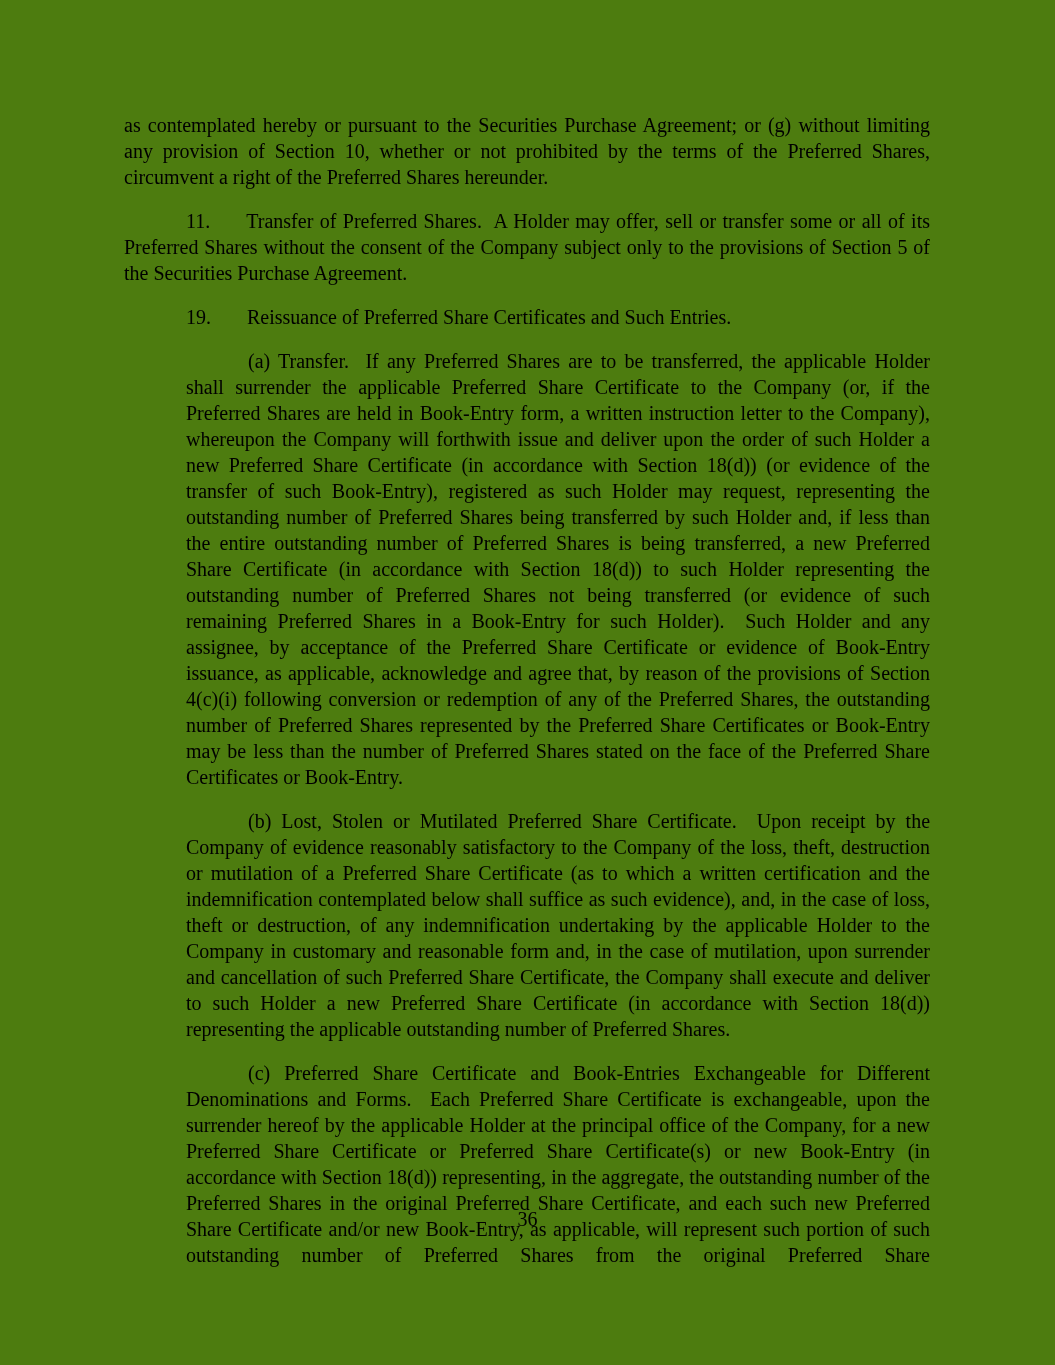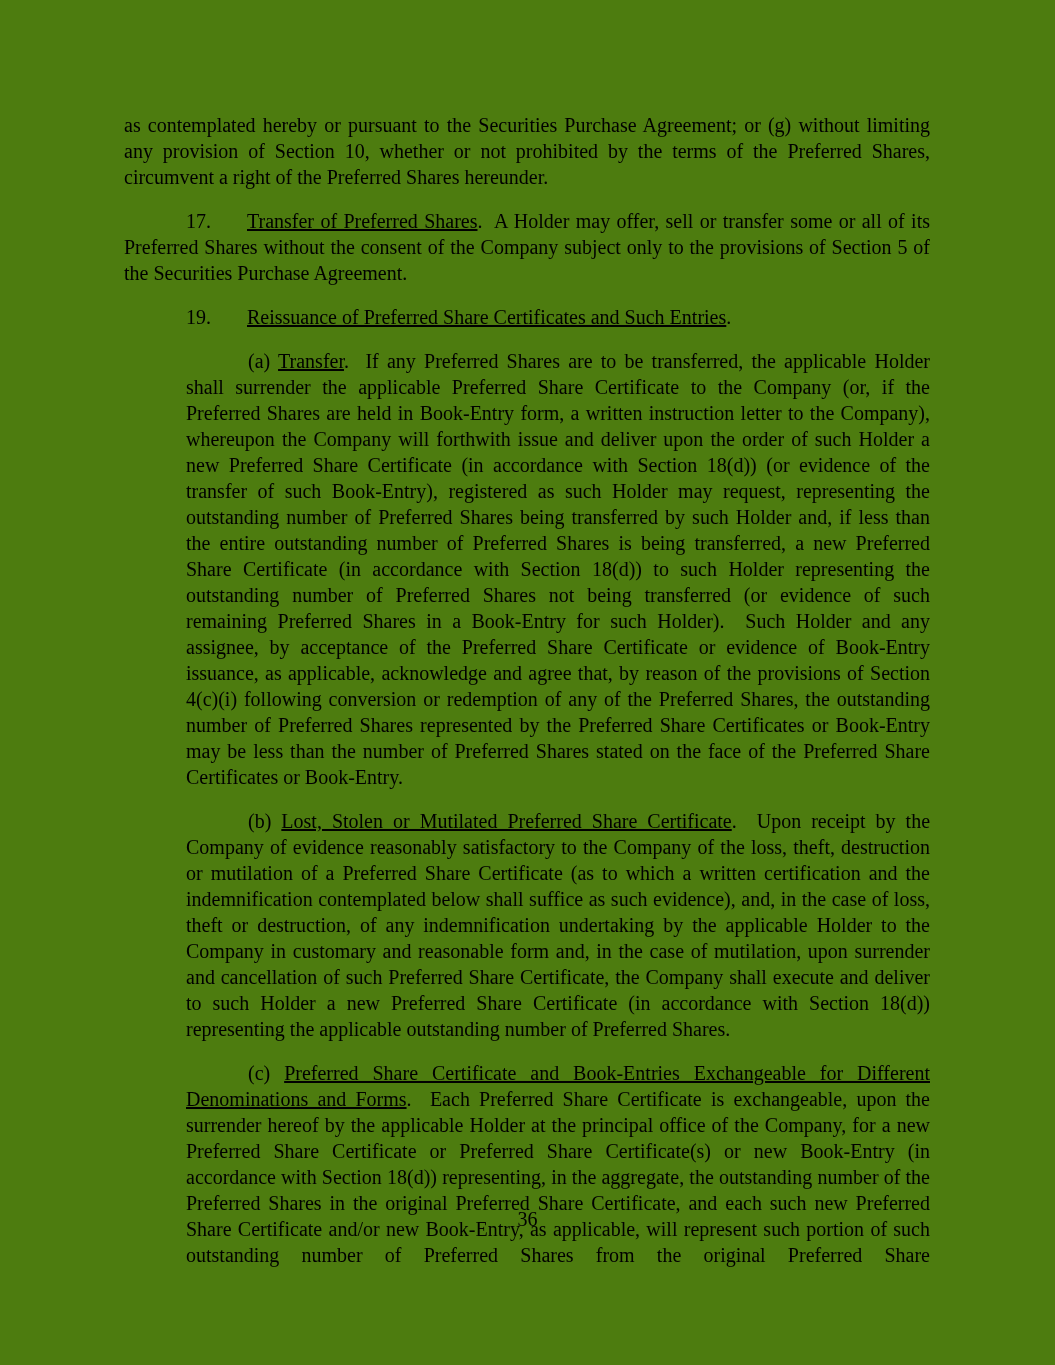--- a/index.html
+++ b/index.html
@@ -24,36 +24,36 @@
     margin: 18px 0 0 0;
     text-align: justify;
   }
   .para:first-child { margin-top: 0; }
   .indent { text-indent: 62px; }
   .sub {
     margin-left: 62px;
     text-indent: 62px;
   }
   .last-justify { text-align-last: justify; }
-  .u { text-decoration: underline; }
+  .u { }
   .tab { display: inline-block; width: 36px; }
   .page-number {
     position: absolute;
     top: 1206px;
     left: 0;
     width: 100%;
     text-align: center;
   }
 </style>
 </head>
 <body>
 
 <div class="page">
   <div class="content">
     <p class="para"><span>as contemplated hereby or pursuant to the Securities Purchase Agreement; or (g) without limiting any provision of Section 10, whether or not prohibited by the terms of the Preferred Shares, circumvent a right of the Preferred Shares hereunder.</span></p>
-    <p class="para indent"><span>17.</span><span class="tab"></span><span class="u">Transfer of Preferred Shares</span><span>.&nbsp; A Holder may offer, sell or transfer some or all of its Preferred Shares without the consent of the Company subject only to the provisions of Section 5 of the Securities Purchase Agreement.</span></p>
+    <p class="para indent"><span>11.</span><span class="tab"></span><span class="u">Transfer of Preferred Shares</span><span>.&nbsp; A Holder may offer, sell or transfer some or all of its Preferred Shares without the consent of the Company subject only to the provisions of Section 5 of the Securities Purchase Agreement.</span></p>
     <p class="para indent"><span>19.</span><span class="tab"></span><span class="u">Reissuance of Preferred Share Certificates and Such Entries</span><span>.</span></p>
     <p class="para sub"><span>(a) </span><span class="u">Transfer</span><span>.&nbsp; If any Preferred Shares are to be transferred, the applicable Holder shall surrender the applicable Preferred Share Certificate to the Company (or, if the Preferred Shares are held in Book-Entry form, a written instruction letter to the Company), whereupon the Company will forthwith issue and deliver upon the order of such Holder a new Preferred Share Certificate (in accordance with Section 18(d)) (or evidence of the transfer of such Book-Entry), registered as such Holder may request, representing the outstanding number of Preferred Shares being transferred by such Holder and, if less than the entire outstanding number of Preferred Shares is being transferred, a new Preferred Share Certificate (in accordance with Section 18(d)) to such Holder representing the outstanding number of Preferred Shares not being transferred (or evidence of such remaining Preferred Shares in a Book-Entry for such Holder).&nbsp; Such Holder and any assignee, by acceptance of the Preferred Share Certificate or evidence of Book-Entry issuance, as applicable, acknowledge and agree that, by reason of the provisions of Section 4(c)(i) following conversion or redemption of any of the Preferred Shares, the outstanding number of Preferred Shares represented by the Preferred Share Certificates or Book-Entry may be less than the number of Preferred Shares stated on the face of the Preferred Share Certificates or Book-Entry.</span></p>
     <p class="para sub"><span>(b) </span><span class="u">Lost, Stolen or Mutilated Preferred Share Certificate</span><span>.&nbsp; Upon receipt by the Company of evidence reasonably satisfactory to the Company of the loss, theft, destruction or mutilation of a Preferred Share Certificate (as to which a written certification and the indemnification contemplated below shall suffice as such evidence), and, in the case of loss, theft or destruction, of any indemnification undertaking by the applicable Holder to the Company in customary and reasonable form and, in the case of mutilation, upon surrender and cancellation of such Preferred Share Certificate, the Company shall execute and deliver to such Holder a new Preferred Share Certificate (in accordance with Section 18(d)) representing the applicable outstanding number of Preferred Shares.</span></p>
     <p class="para sub last-justify"><span>(c) </span><span class="u">Preferred Share Certificate and Book-Entries Exchangeable for Different Denominations and Forms</span><span>.&nbsp; Each Preferred Share Certificate is exchangeable, upon the surrender hereof by the applicable Holder at the principal office of the Company, for a new Preferred Share Certificate or Preferred Share Certificate(s) or new Book-Entry (in accordance with Section 18(d)) representing, in the aggregate, the outstanding number of the Preferred Shares in the original Preferred Share Certificate, and each such new Preferred Share Certificate and/or new Book-Entry, as applicable, will represent such portion of such outstanding number of Preferred Shares from the original Preferred Share</span></p>
   </div>
   <div class="page-number">36</div>
 </div>
 
 </body></html>

